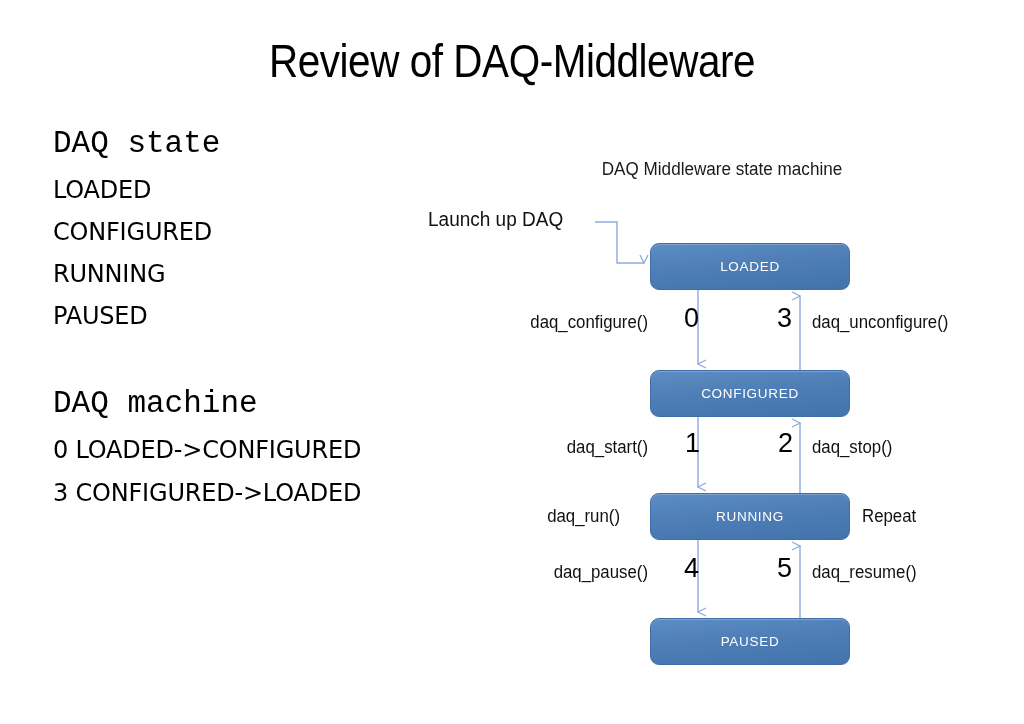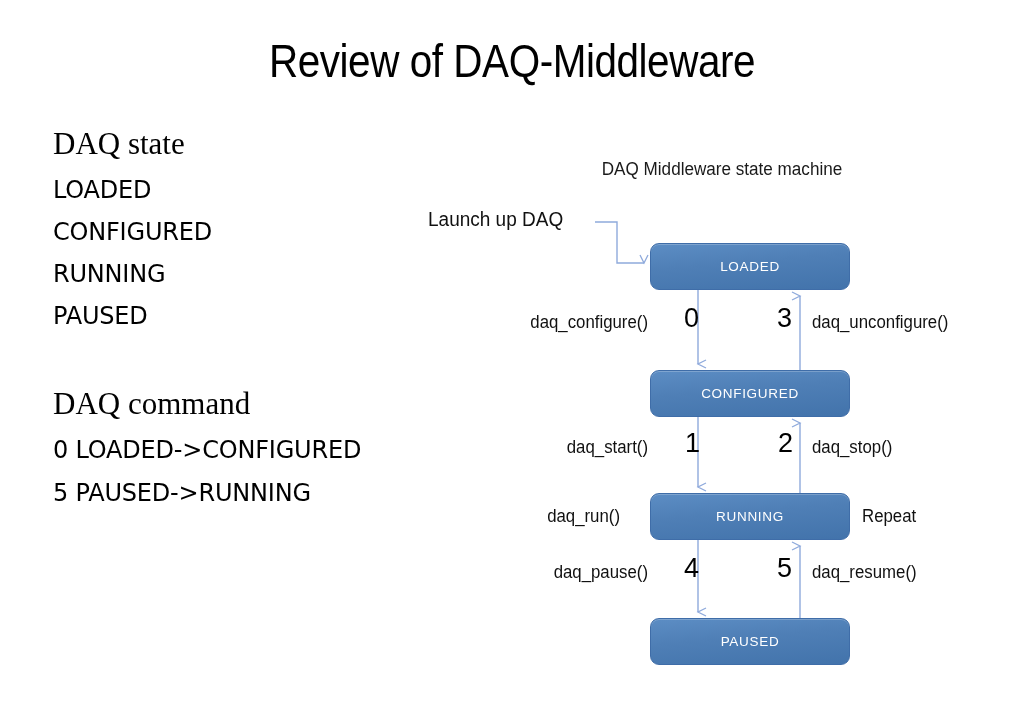--- a/index.html
+++ b/index.html
@@ -37,21 +37,21 @@
   }
 
   
   .left-col {
     position: absolute;
     left: 53px;
     top: 128px;
     width: 420px;
   }
   .col-heading {
-    font-family: Liberation Serif, serif;
+    font-family: Liberation Mono, monospace;
     font-size: 31px;
     font-weight: 400;
     line-height: 1.0;
     letter-spacing: 0px;
     color: #000000;
     white-space: nowrap;
     margin: 0 0 10px 0;
   }
   .state-item,
   .command-item {
@@ -175,24 +175,24 @@
   <div class="col-heading">DAQ state</div>
   <div class="state-list">
     <div class="state-item">LOADED</div>
     <div class="state-item">CONFIGURED</div>
     <div class="state-item">RUNNING</div>
     <div class="state-item">PAUSED</div>
   </div>
 </div>
 
 <div class="command-block">
-  <div class="col-heading">DAQ command</div>
+  <div class="col-heading">DAQ machine</div>
   <div class="command-list">
     <div class="command-item">0 LOADED-&gt;CONFIGURED</div>
-    <div class="command-item">5 PAUSED-&gt;RUNNING</div>
+    <div class="command-item">3 CONFIGURED-&gt;LOADED</div>
   </div>
 </div>
 
 <div class="diagram">
 
   <div class="diagram-caption">DAQ Middleware state machine</div>
 
   <div class="launch-label">Launch up DAQ</div>
 
   <svg class="svg-layer" viewBox="0 0 604 540">

